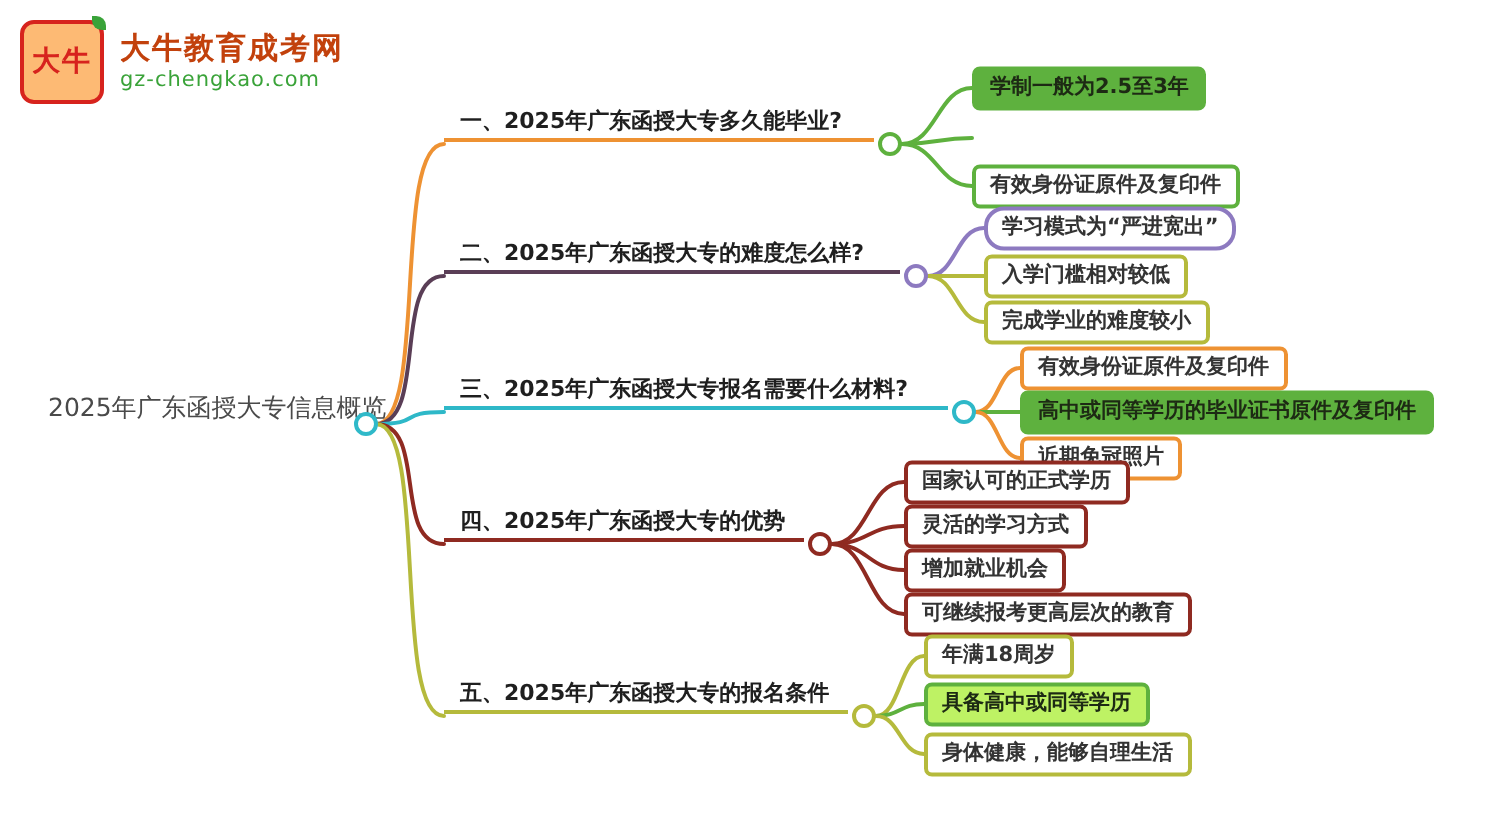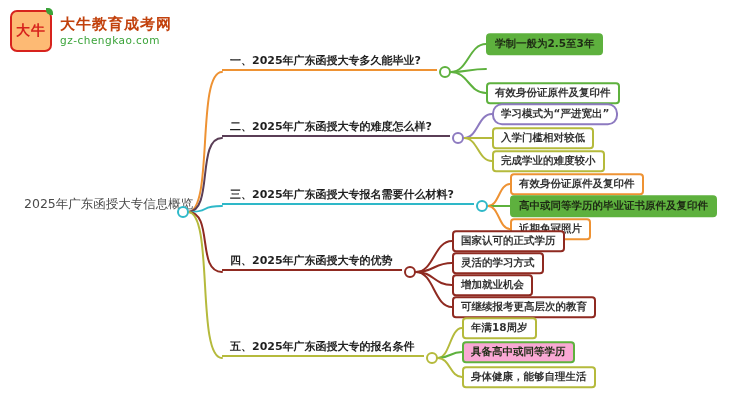--- a/index.html
+++ b/index.html
@@ -110,16 +110,16 @@
   <div class="branch-label" style="left: 222px; top: 251px; width: 180px; border-bottom-color: rgb(143, 42, 33);">四、2025年广东函授大专的优势</div>
   <div class="node" style="left: 403.5px; top: 265.5px; border-color: rgb(143, 42, 33);"></div>
   <div class="child" style="left: 452px; top: 241px; border-color: rgb(143, 42, 33);">国家认可的正式学历</div>
   <div class="child" style="left: 452px; top: 263px; border-color: rgb(143, 42, 33);">灵活的学习方式</div>
   <div class="child" style="left: 452px; top: 285px; border-color: rgb(143, 42, 33);">增加就业机会</div>
   <div class="child" style="left: 452px; top: 307px; border-color: rgb(143, 42, 33);">可继续报考更高层次的教育</div>
 
   <div class="branch-label" style="left: 222px; top: 337px; width: 202px; border-bottom-color: rgb(181, 186, 60);">五、2025年广东函授大专的报名条件</div>
   <div class="node" style="left: 425.5px; top: 351.5px; border-color: rgb(181, 186, 60);"></div>
   <div class="child" style="left: 462px; top: 328px; border-color: rgb(181, 186, 60);">年满18周岁</div>
-  <div class="child filled" style="left: 462px; top: 352px; border-color: rgb(94, 177, 62); background-color: #f9a8d4; text-align: center;">具备高中或同等学历</div>
+  <div class="child filled" style="left: 462px; top: 352px; border-color: rgb(94, 177, 62); background-color: #bef264; text-align: center;">具备高中或同等学历</div>
   <div class="child" style="left: 462px; top: 377px; border-color: rgb(181, 186, 60);">身体健康，能够自理生活</div>
 
 </div>
 
 </body></html>

